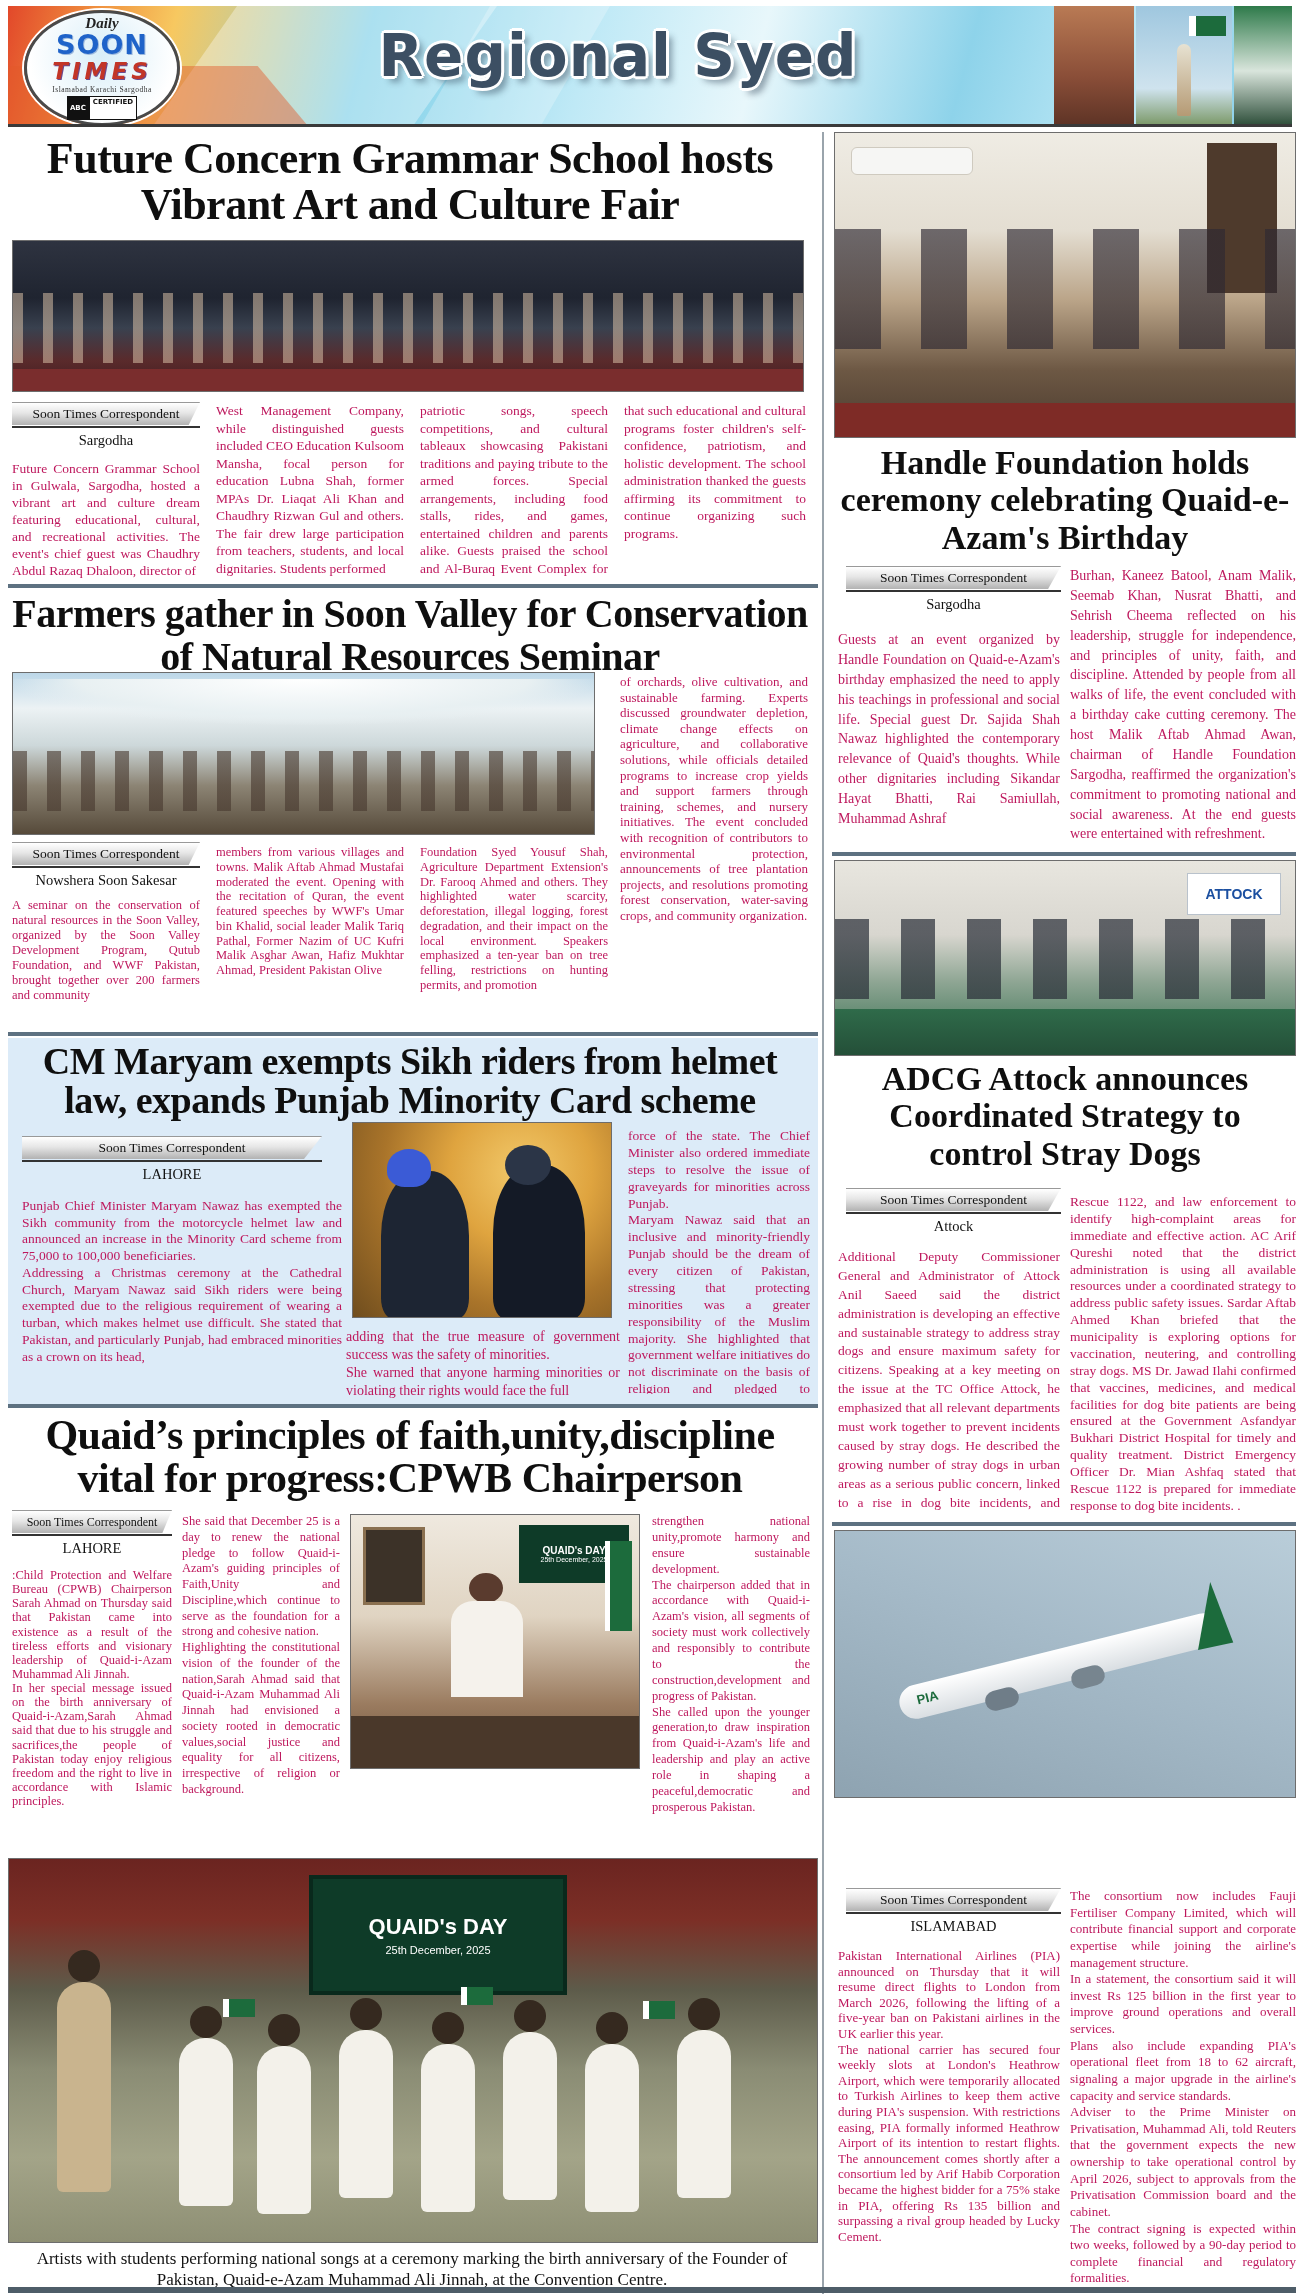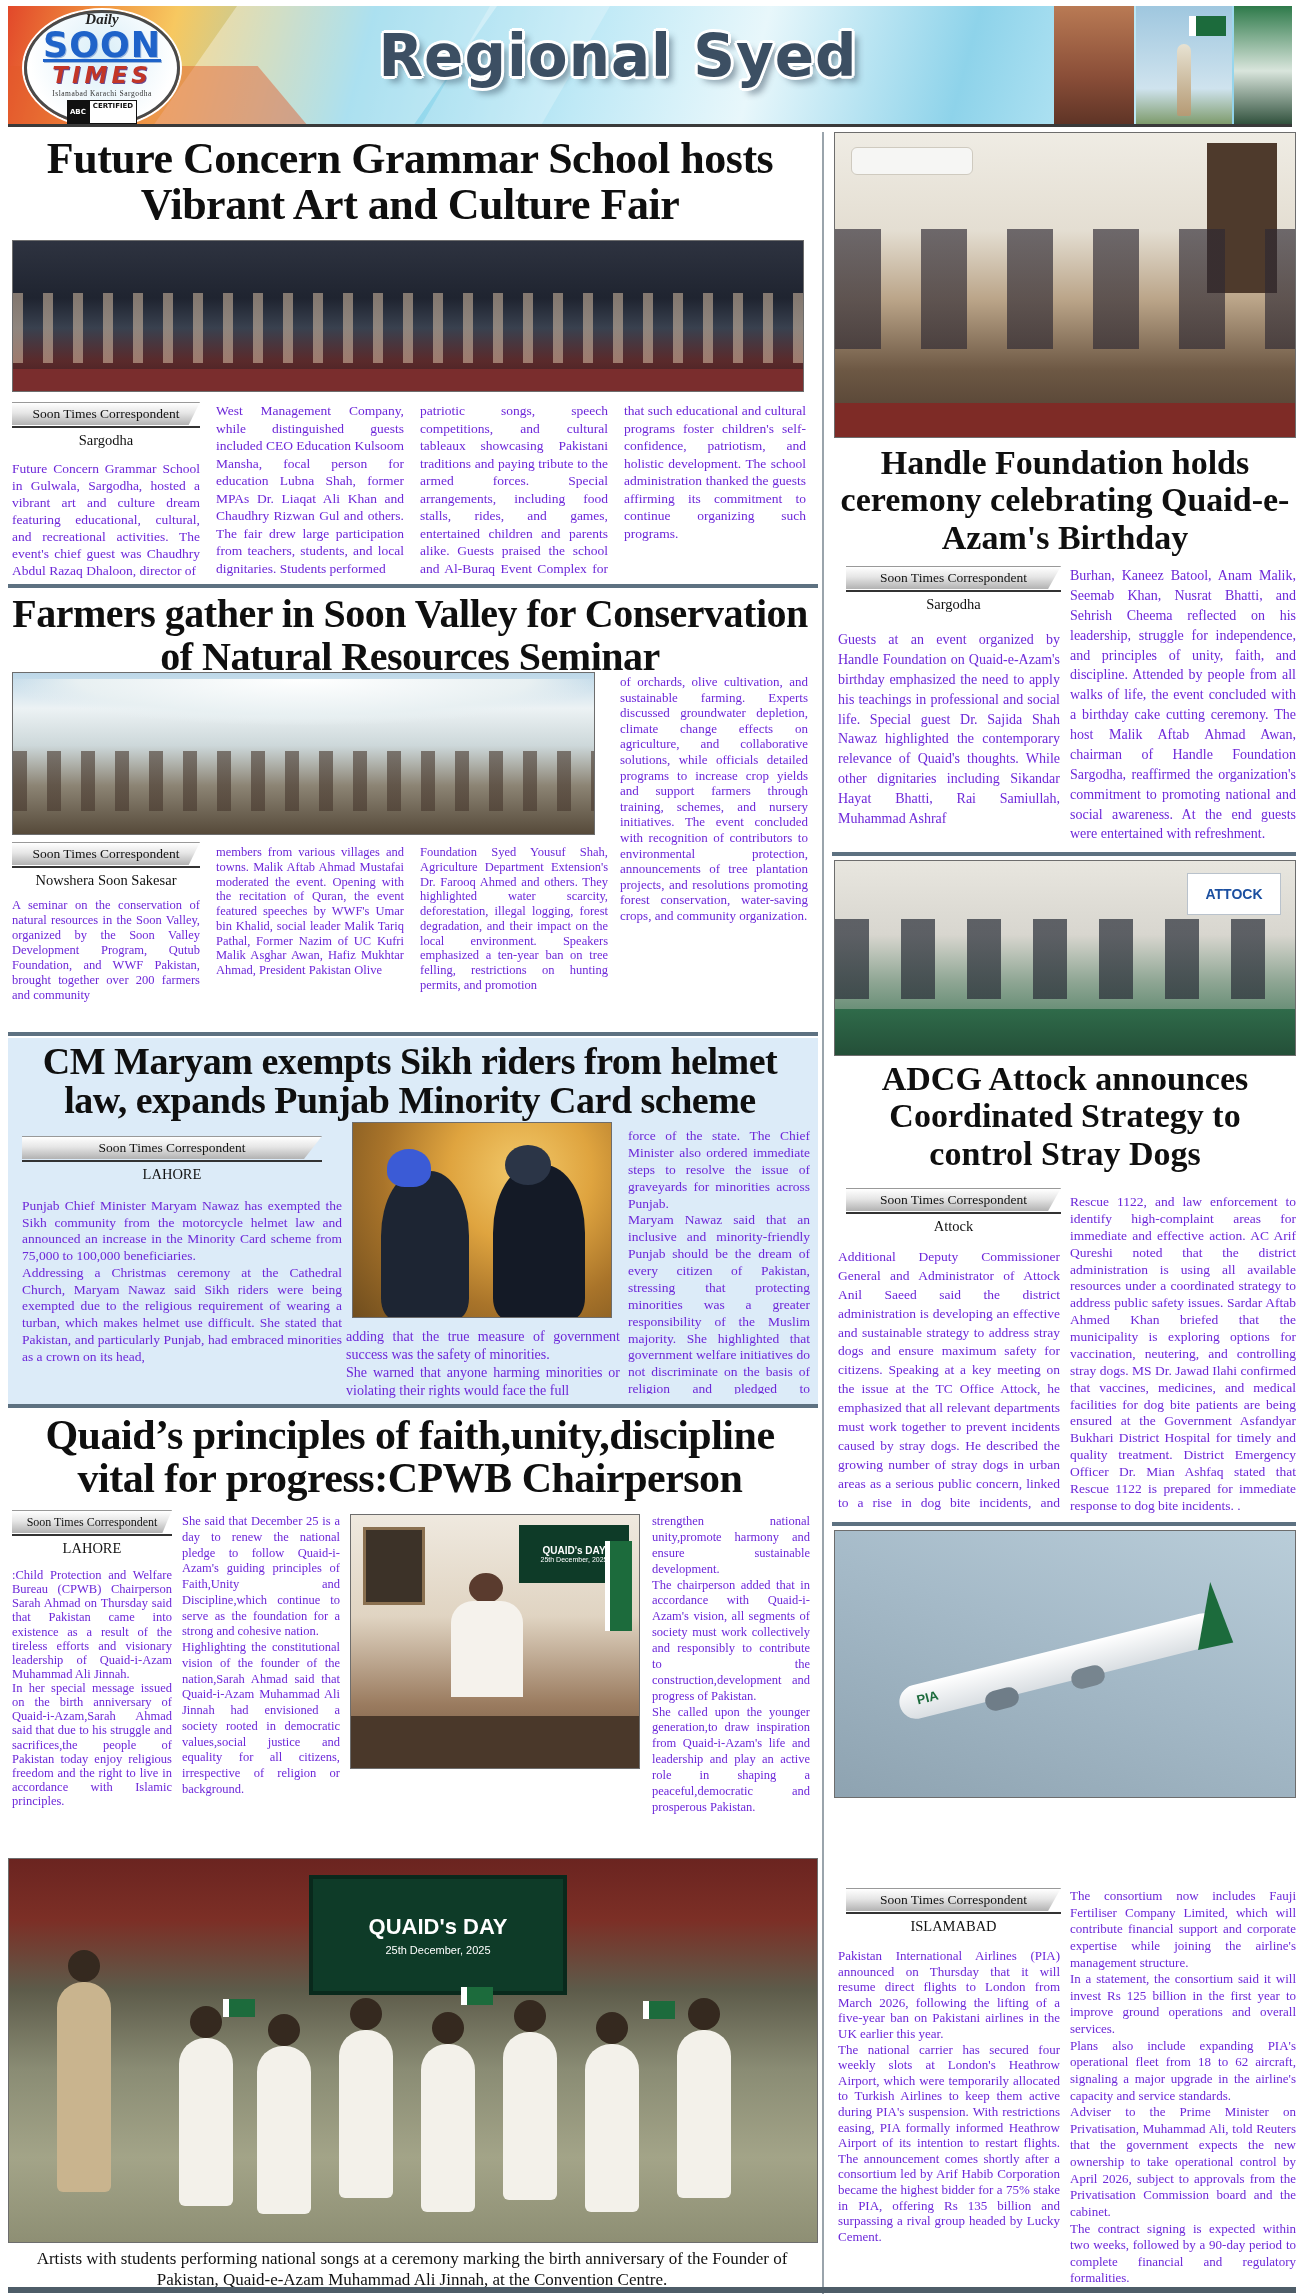--- a/index.html
+++ b/index.html
@@ -11,39 +11,39 @@
     background:linear-gradient(105deg,#e2482a 0%,#f0923f 7%,#f7c860 13%,#7fd0e8 28%,
       #bfe9f6 45%,#e8f7fb 58%,#8ed3ea 74%,#bfe9f6 87%,#79c7e4 100%);}
   .mh-diag1{position:absolute;left:180px;top:-30px;width:260px;height:200px;background:rgba(255,255,255,.35);transform:skewX(-35deg);}
   .mh-diag2{position:absolute;left:-40px;top:60px;width:340px;height:120px;background:rgba(226,88,42,.45);transform:skewX(40deg);}
   .mh-diag3{position:absolute;left:430px;top:-20px;width:120px;height:220px;background:rgba(255,255,255,.25);transform:skewX(-30deg);}
   .logo{position:absolute;left:16px;top:4px;width:150px;height:110px;border-radius:50%;
     background:radial-gradient(circle at 50% 38%,#d9eef8 0%,#ffffff 72%);
     border:3px solid #4a4a4a;box-shadow:0 0 0 2px #fff;display:flex;flex-direction:column;
     align-items:center;justify-content:center;text-align:left;z-index:3;}
   .logo-daily{font-style:italic;font-weight:700;font-size:15px;color:#222;line-height:1;}
-  .logo-soon{font-family:"DejaVu Sans",sans-serif;font-weight:800;font-size:35px;color:#1f63c9;
-    letter-spacing:1px;line-height:1.05;text-shadow:1px 1px 0 #9db9dd;text-decoration:underline;}
+  .logo-soon{font-family:"DejaVu Sans",sans-serif;font-weight:800;font-size:27px;color:#1f63c9;
+    letter-spacing:1px;line-height:1.05;text-shadow:1px 1px 0 #9db9dd;}
   .logo-times{font-family:"DejaVu Sans",sans-serif;font-weight:800;font-size:23px;color:#c23527;
     letter-spacing:4px;line-height:1.05;text-shadow:1px 1px 0 #6a4a8f;font-style:italic;}
   .logo-cities{font-size:7.5px;color:#333;margin-top:2px;letter-spacing:.5px;}
   .logo-cert{display:flex;margin-top:2px;font-family:"DejaVu Sans",sans-serif;font-size:7px;}
   .logo-cert .abc{background:#111;color:#fff;padding:8px 3px;font-weight:800;}
   .logo-cert .crt{background:#fff;color:#111;padding:1px 3px;border:1px solid #111;font-weight:700;}
   .mh-title{position:absolute;left:170px;top:16px;width:880px;text-align:center;
     font-family:"DejaVu Sans",sans-serif;font-weight:800;font-size:58px;color:#3c4f63;letter-spacing:1px;
     text-shadow:3px 0 0 #fff,-3px 0 0 #fff,0 3px 0 #fff,0 -3px 0 #fff,2px 2px 0 #fff,
       -2px -2px 0 #fff,2px -2px 0 #fff,-2px 2px 0 #fff,6px 6px 6px rgba(40,60,80,.45);z-index:2;}
   .mh-tile{position:absolute;top:0;height:118px;z-index:1;}
   .mh-tower{position:absolute;left:50%;bottom:8px;transform:translateX(-50%);width:14px;height:72px;
     background:linear-gradient(180deg,#e7e2d2,#b59a74);border-radius:7px 7px 2px 2px;}
   .mh-flag{position:absolute;right:6px;top:10px;width:30px;height:20px;background:#1c6b3c;border-left:7px solid #fff;}
   
   .hl{position:absolute;font-weight:700;color:#0f0f0f;text-align:center;letter-spacing:-0.5px;}
-  .txt{position:absolute;color:#6d28d9;text-align:justify;white-space:pre-line;overflow:hidden;}
+  .txt{position:absolute;color:#be185d;text-align:justify;white-space:pre-line;overflow:hidden;}
   .rule{position:absolute;background:#5d7181;}
   .vdiv{position:absolute;background:#9aa4ac;}
   .ph{position:absolute;overflow:hidden;border:1px solid #6d6d6d;box-sizing:border-box;}
   .byl{position:absolute;}
   .byl-box{height:22px;line-height:22px;text-align:center;font-size:13.5px;color:#111;
     background:linear-gradient(180deg,#ffffff 0%,#e6e6e6 45%,#b2b2b2 100%);
     clip-path:polygon(0 0,100% 0,94% 100%,0 100%);border-top:1px solid #999;}
   .byl-rule{height:2px;background:#333;margin-top:1px;}
   .byl-city{text-align:center;font-size:14.5px;padding-top:4px;color:#111;}
   .caption{position:absolute;text-align:center;color:#111;}

